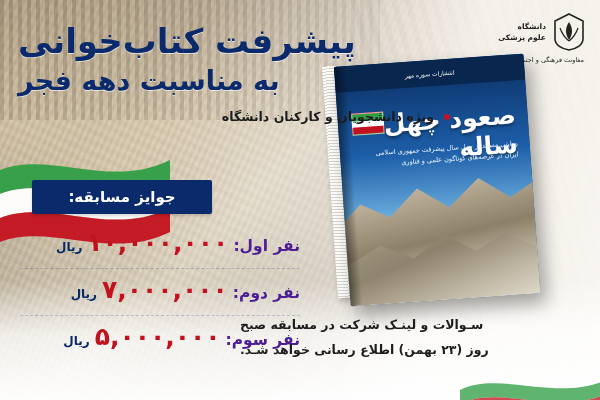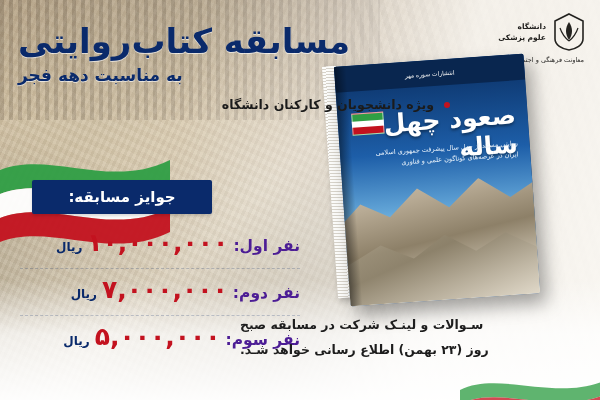--- a/index.html
+++ b/index.html
@@ -65,21 +65,21 @@
   }
   
   .headline{
     position:absolute;top:22px;right:150px;width:432px;text-align:left;direction:rtl;
   }
   .h1{
     font-size:34px;font-weight:bold;color:#0a2a6b;letter-spacing:-1px;line-height:1.15;
     text-align:left;text-shadow:0 1px 0 rgba(255,255,255,.6);
   }
   .h2{
-    margin-top:4px;font-size:17px;font-weight:bold;color:#0a2a6b;line-height:1.2;text-align:left;
+    margin-top:4px;font-size:27px;font-weight:bold;color:#0a2a6b;line-height:1.2;text-align:left;
     text-shadow:0 1px 0 rgba(255,255,255,.6);
   }
   .h3-wrap{
     margin-top:12px;display:flex;justify-content:flex-start;align-items:center;gap:10px;direction:rtl;
   }
   .dot{width:6px;height:6px;border-radius:50%;background:#c3121f;flex:0 0 6px;}
   .h3{font-size:12.5px;font-weight:bold;color:#1b1b1b;letter-spacing:.3px;}
   
   .prize-title{
     position:absolute;top:180px;right:388px;width:180px;height:34px;
@@ -215,21 +215,21 @@
     </div>
     <div class="book-flag"></div>
     <div class="book-title">صعود چهل ساله</div>
     <div class="book-sub">روایتی مستند از چهل سال پیشرفت جمهوری اسلامی ایران در عرصه‌های گوناگون علمی و فناوری</div>
     <div class="book-rock"></div>
     <div class="book-rock2"></div>
     <div class="book-spine"></div>
   </div>
 
   <div class="headline">
-    <div class="h1">مسابقه کتاب‌روایتی</div>
+    <div class="h1">پیشرفت کتاب‌خوانی</div>
     <div class="h2">به مناسبت دهه فجر</div>
     <div class="h3-wrap">
       <span class="dot"></span>
       <span class="h3">ویژه دانشجویان و کارکنان دانشگاه</span>
     </div>
   </div>
 
   <div class="prize-title">جوایز مسابقه:</div>
 
   <div class="prizes">

